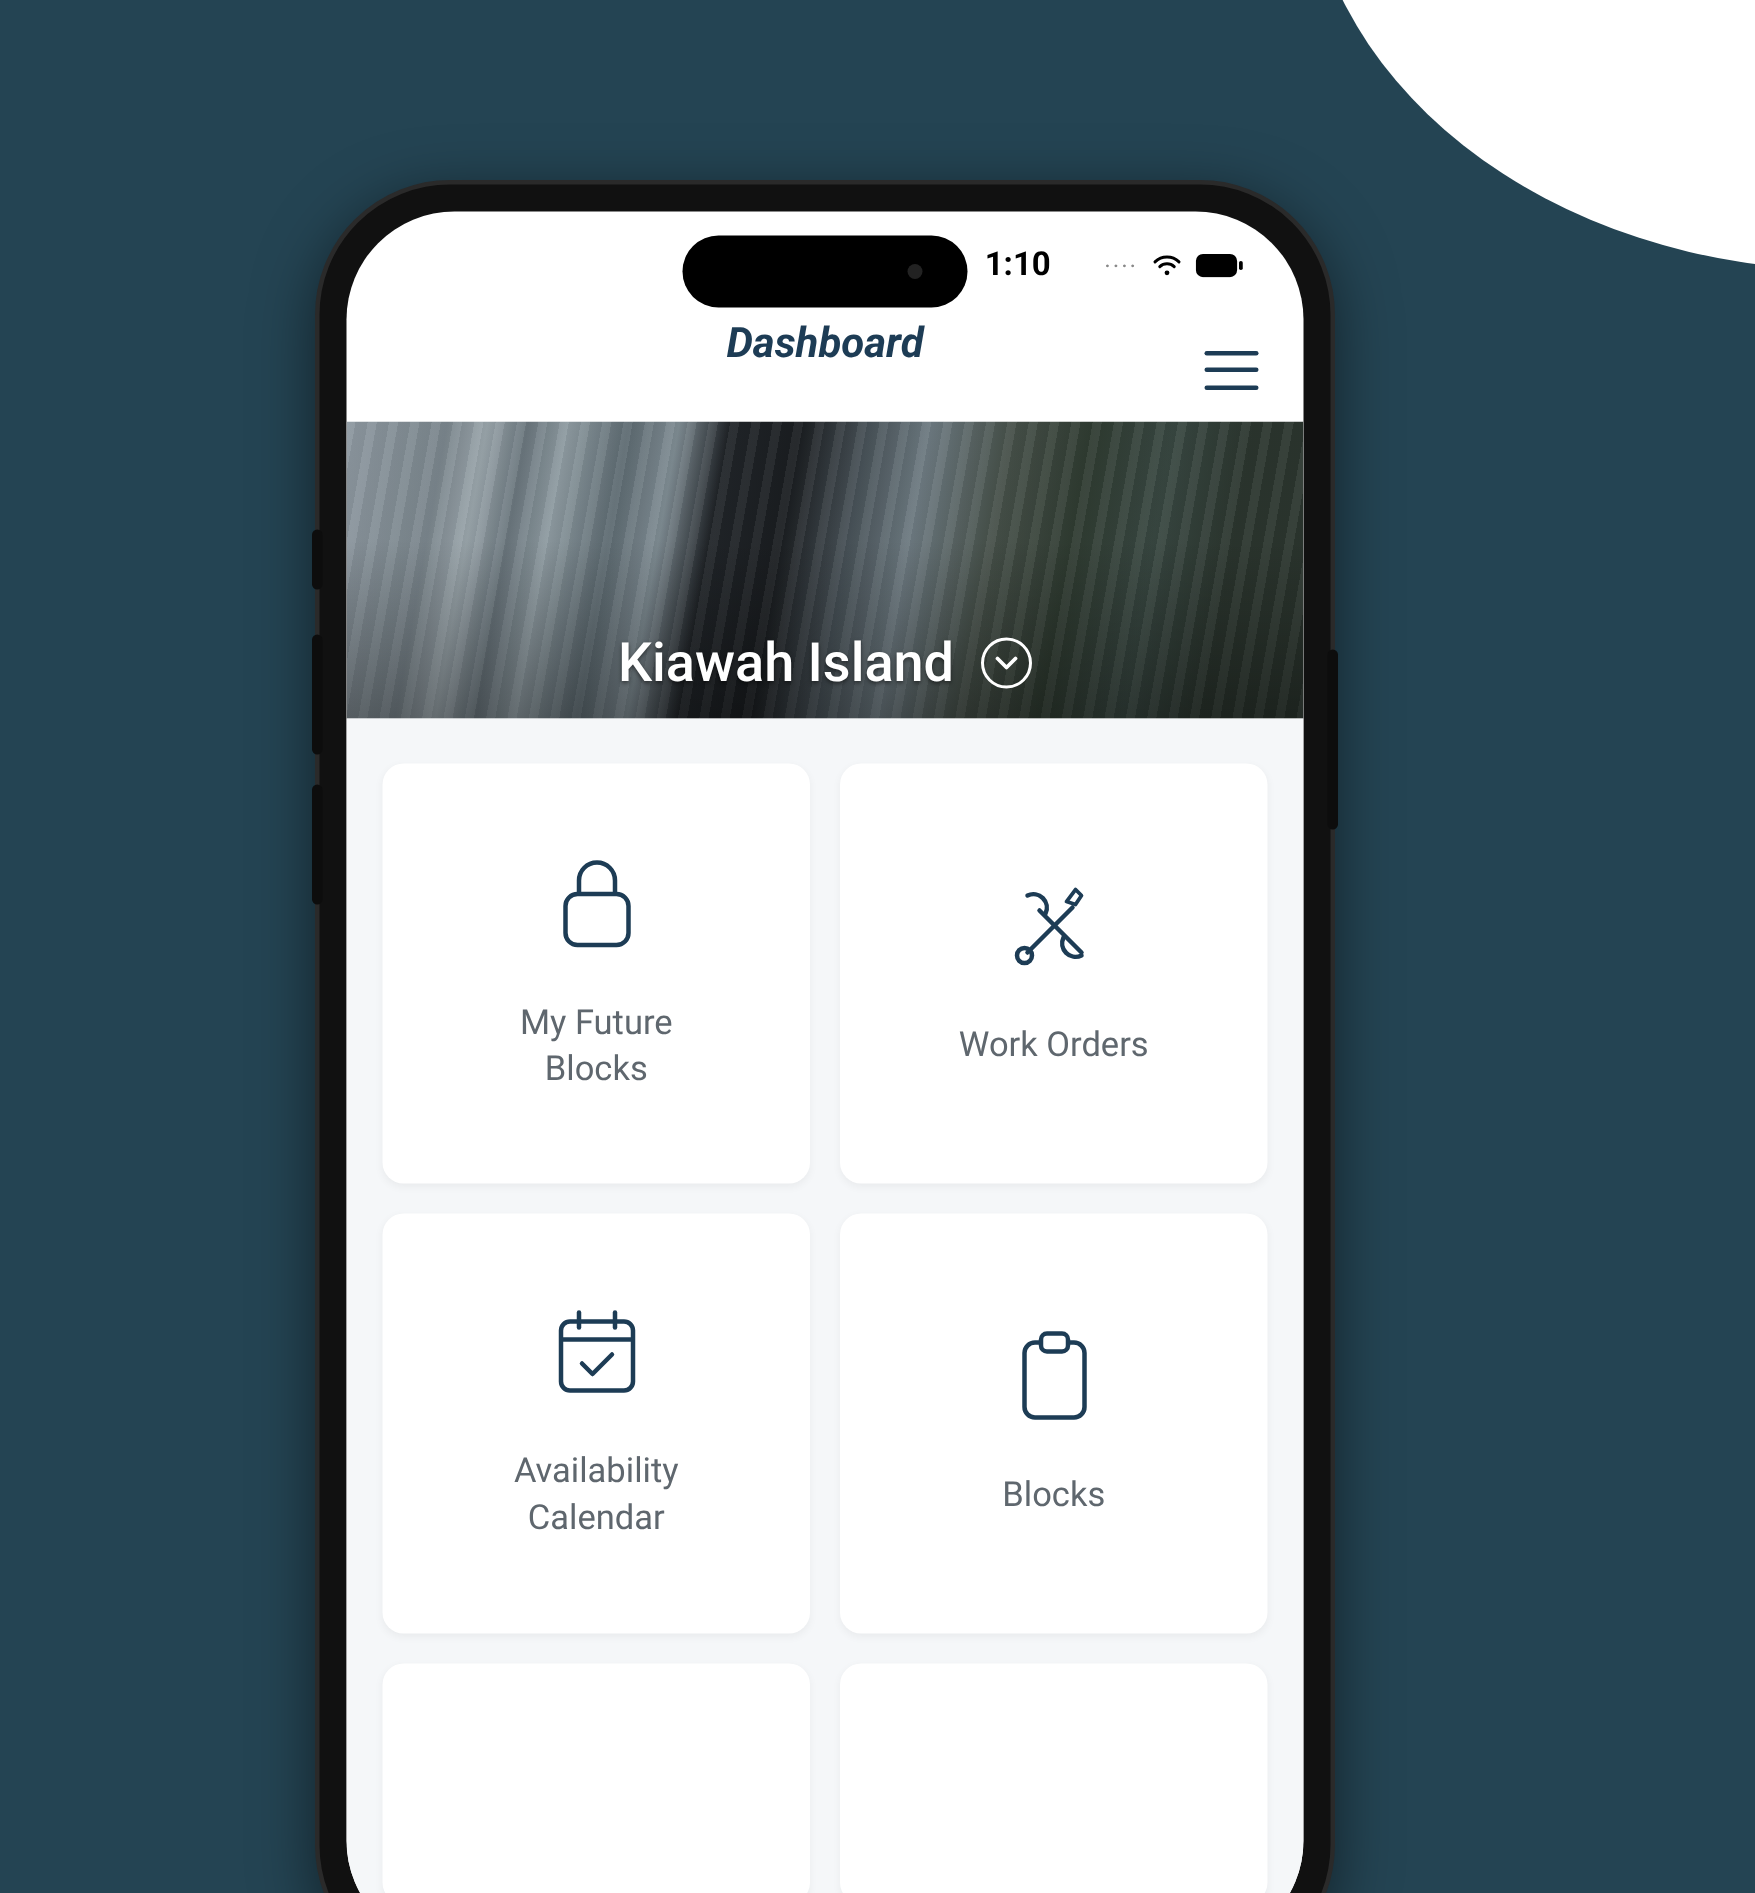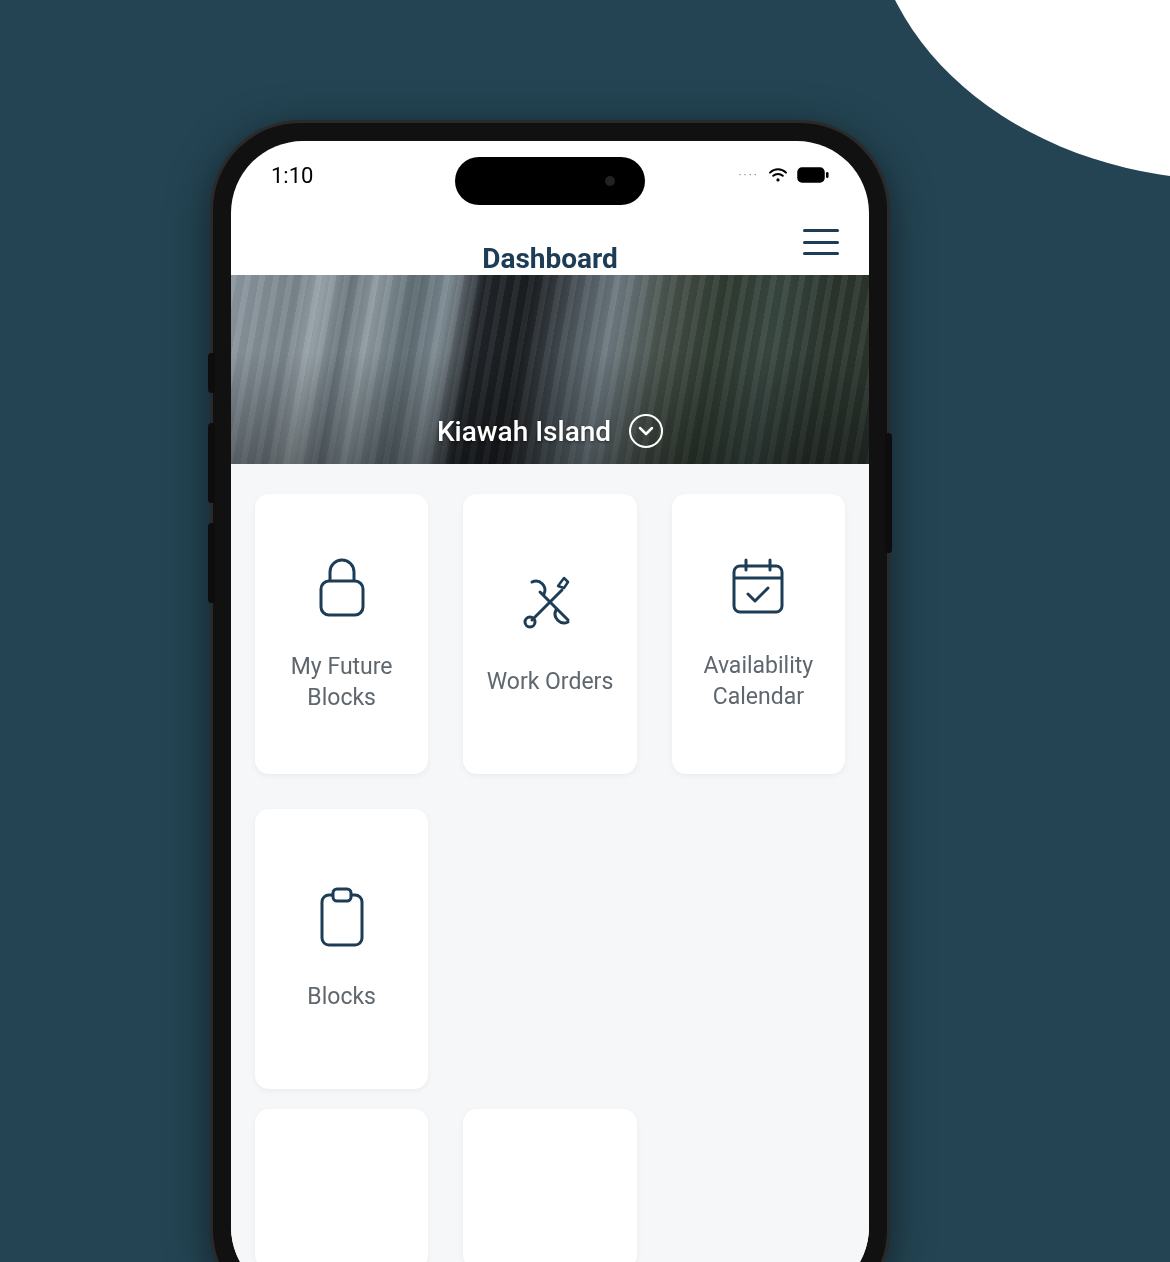--- a/index.html
+++ b/index.html
@@ -72,40 +72,42 @@
       width:10px;
       height:10px;
       background:#222;
       border-radius:50%;
     }
     
     .status-bar {
       height: 72px;
       display: flex;
       align-items: center;
-      justify-content: space-between;
+      justify-content: flex-end;
       padding: 0 40px;
-      font-weight: 400;
+      font-weight: 700;
       font-size: 22px;
       color: #000;
+      gap: 36px;
     }
     .status-right {
       display: flex;
       align-items: center;
       gap: 8px;
     }
     .status-dots { font-size: 12px; letter-spacing: 2px; color:#888; }
     .wifi-icon, .battery-icon { display: inline-flex; }
     
     .nav-bar {
       height: 70px;
       display: flex;
-      align-items: flex-end;
+      align-items: flex-start;
       justify-content: center;
       position: relative;
+      font-style: italic;
     }
     .nav-title {
       font-size: 28px;
       font-weight: 700;
       color: #1d3c55;
     }
     .menu-button {
       position: absolute;
       right: 30px;
       top: 50%;
@@ -149,41 +151,41 @@
     .hero-label {
       position: absolute;
       left: 0; right: 0; bottom: 16px;
       display: flex;
       align-items: center;
       justify-content: center;
       gap: 18px;
       color: #fff;
     }
     .property-name {
-      font-size: 28px;
+      font-size: 36px;
       font-weight: 500;
       text-shadow: 0 1px 3px rgba(0,0,0,.5);
     }
     .chevron-circle {
       width: 34px; height: 34px;
       border: 2.5px solid #fff;
       border-radius: 50%;
       display: flex; align-items: center; justify-content: center;
     }
     .chevron-circle svg { display:block; }
     
     .content {
       flex: 1;
       background: #f5f7f9;
       padding: 30px 24px;
     }
     .grid {
       display: grid;
-      grid-template-columns: 1fr 1fr 1fr;
-      gap: 35px;
+      grid-template-columns: 1fr 1fr;
+      gap: 20px;
     }
     .tile {
       background: #fff;
       border-radius: 14px;
       height: 280px;
       box-shadow: 0 2px 6px rgba(0,0,0,0.05);
       display: flex;
       flex-direction: column;
       align-items: center;
       justify-content: center;

